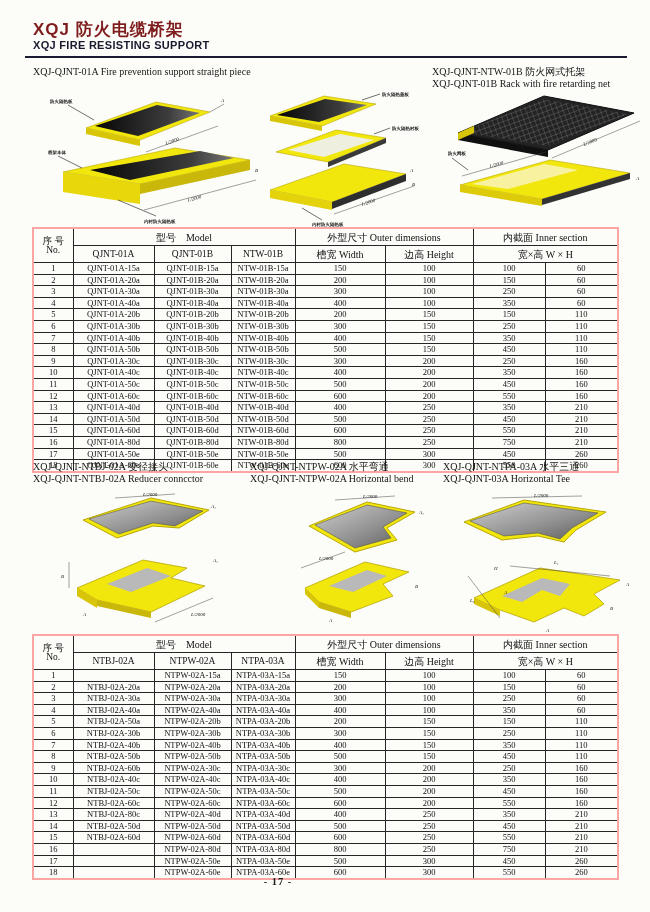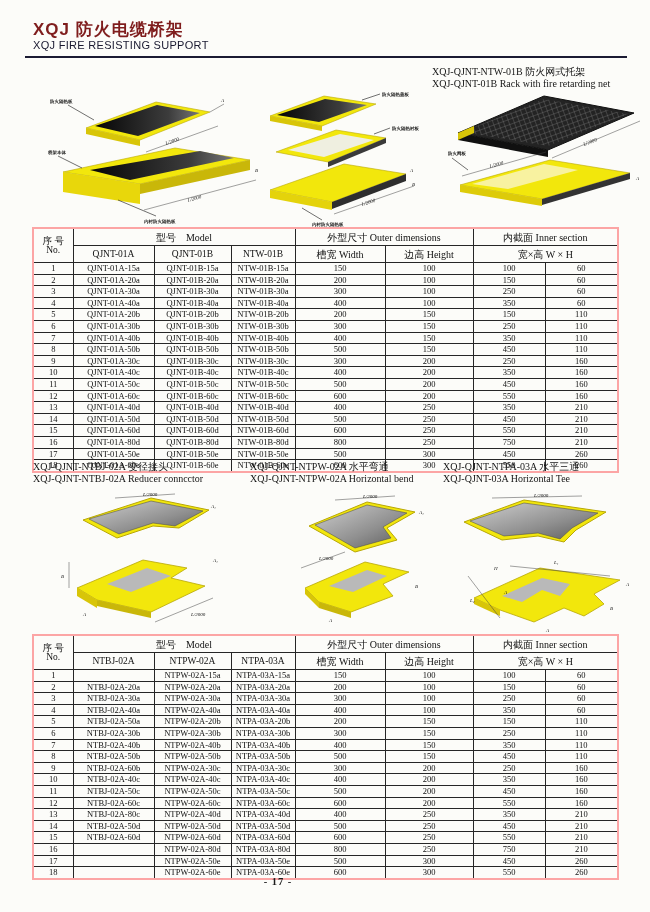--- a/index.html
+++ b/index.html
@@ -3,21 +3,21 @@
 <meta charset="utf-8">
 <style>
   html,body{margin:0;padding:0;}
   body{width:650px;height:912px;background:#fcfcf9;position:relative;
        font-family:"Liberation Serif",serif;color:#111;overflow:hidden;}
   .abs{position:absolute;}
   
   .title-zh{left:33px;top:18px;font-family:"Liberation Sans",sans-serif;
             font-weight:bold;font-size:17px;color:#7f1d1d;letter-spacing:1px;}
   .title-en{left:33px;top:39px;font-family:"Liberation Sans",sans-serif;
-            font-weight:normal;font-size:11px;color:#191930;letter-spacing:.3px;}
+            font-weight:bold;font-size:11px;color:#191930;letter-spacing:.3px;}
   .rule{left:25px;top:56px;width:602px;height:2px;background:#1b1b33;}
   
   .sec{font-size:10px;line-height:11.5px;color:#161616;}
   .sec div{white-space:nowrap;}
   
   table.cat{position:absolute;left:32px;width:586px;table-layout:fixed;
             border-collapse:collapse;border:2px solid #fca5a5;background:transparent;}
   table.cat th,table.cat td{border:1px solid #262626;text-align:center;
             padding:0;font-weight:normal;overflow:hidden;white-space:nowrap;}
   table.cat th{font-size:10px;height:16px;line-height:11px;}
@@ -35,20 +35,21 @@
           font-weight:bold;color:#1c1c1c;letter-spacing:1px;}
 </style>
 </head>
 <body>
 
 <div class="abs title-zh">XQJ 防火电缆桥架</div>
 <div class="abs title-en">XQJ FIRE RESISTING SUPPORT</div>
 <div class="abs rule"></div>
 
 <div class="abs sec" style="left:33px;top:66px;">
+  <div>XQJ-QJNT-01A Fire prevention support straight piece</div>
 </div>
 <div class="abs sec" style="left:432px;top:66px;">
   <div>XQJ-QJNT-NTW-01B 防火网式托架</div>
   <div>XQJ-QJNT-01B Rack with fire retarding net</div>
 </div>
 
 <svg class="abs" style="left:48px;top:90px;" width="232" height="136" viewBox="0 0 232 136">
   <defs>
     <linearGradient id="gdark" x1="0" y1="0" x2="1" y2="0">
       <stop offset="0" stop-color="#050505"></stop>

